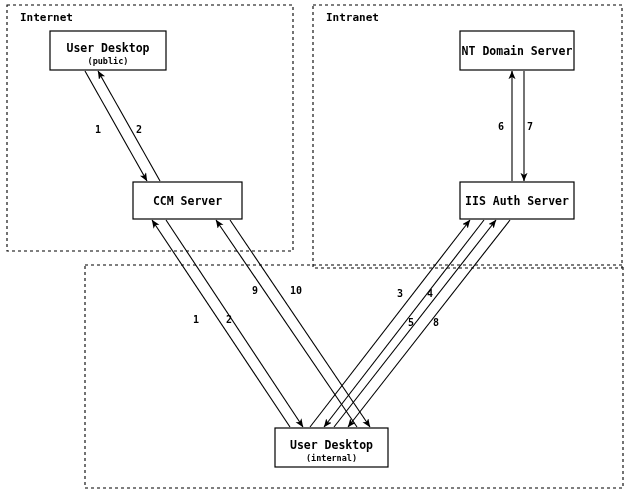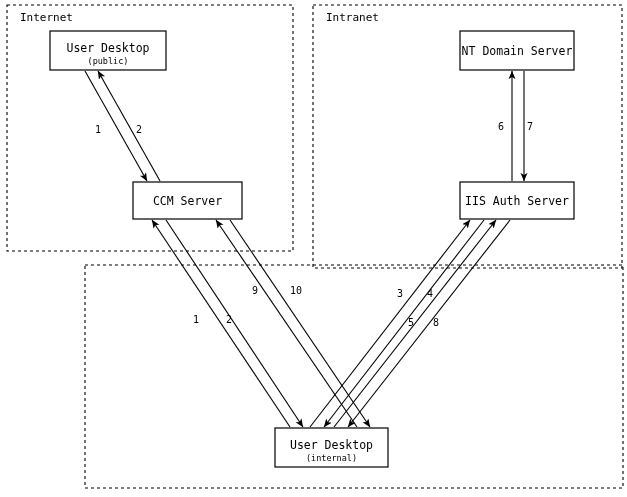--- a/index.html
+++ b/index.html
@@ -1,18 +1,18 @@
 <!DOCTYPE html>
 <html><head>
 <meta charset="utf-8">
 <style>
   html,body{margin:0;padding:0;background:#ffffff;}
   body{width:627px;height:497px;overflow:hidden;
        font-family:"DejaVu Sans Mono","Liberation Mono",monospace;}
-  #stage{position:relative;width:627px;height:497px;background:#ffffff;}
+  #stage{position:relative;width:627px;height:497px;background:#ffffff;font-weight:bold;}
   svg{position:absolute;left:0;top:0;}
   .zonelabel{font-family:"DejaVu Sans Mono","Liberation Mono",monospace;
              font-size:11px;fill:#000;}
   .nodetitle{font-family:"DejaVu Sans Mono","Liberation Mono",monospace;
              font-size:11.5px;fill:#000;text-anchor:middle;}
   .nodesub{font-family:"DejaVu Sans Mono","Liberation Mono",monospace;
            font-size:8.5px;fill:#000;text-anchor:middle;}
   .flowlabel{font-family:"DejaVu Sans Mono","Liberation Mono",monospace;
              font-size:10px;fill:#000;text-anchor:middle;}
   .box{fill:#ffffff;stroke:#000000;stroke-width:1.2;}

